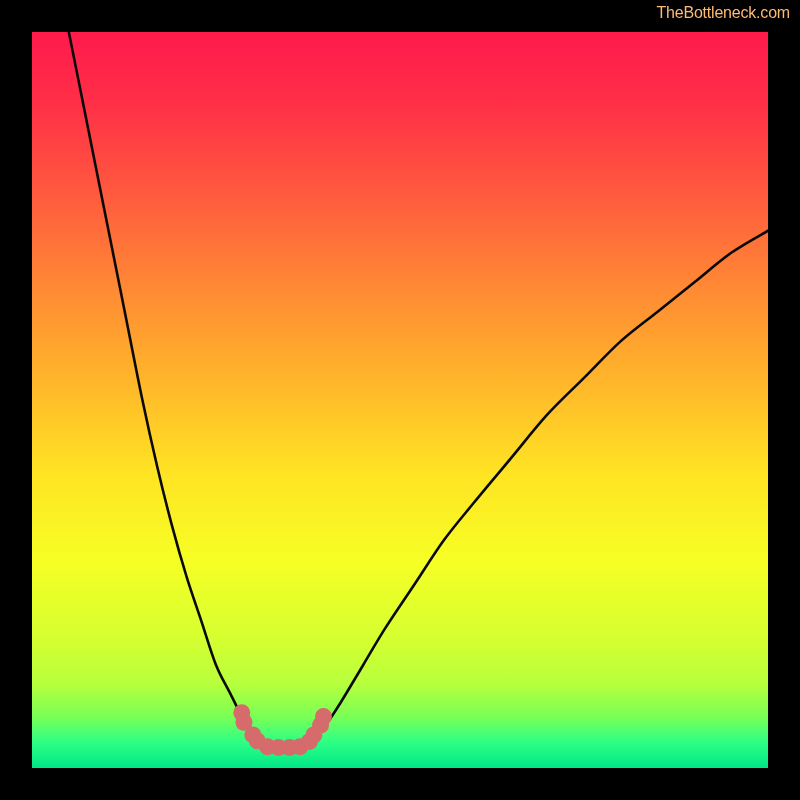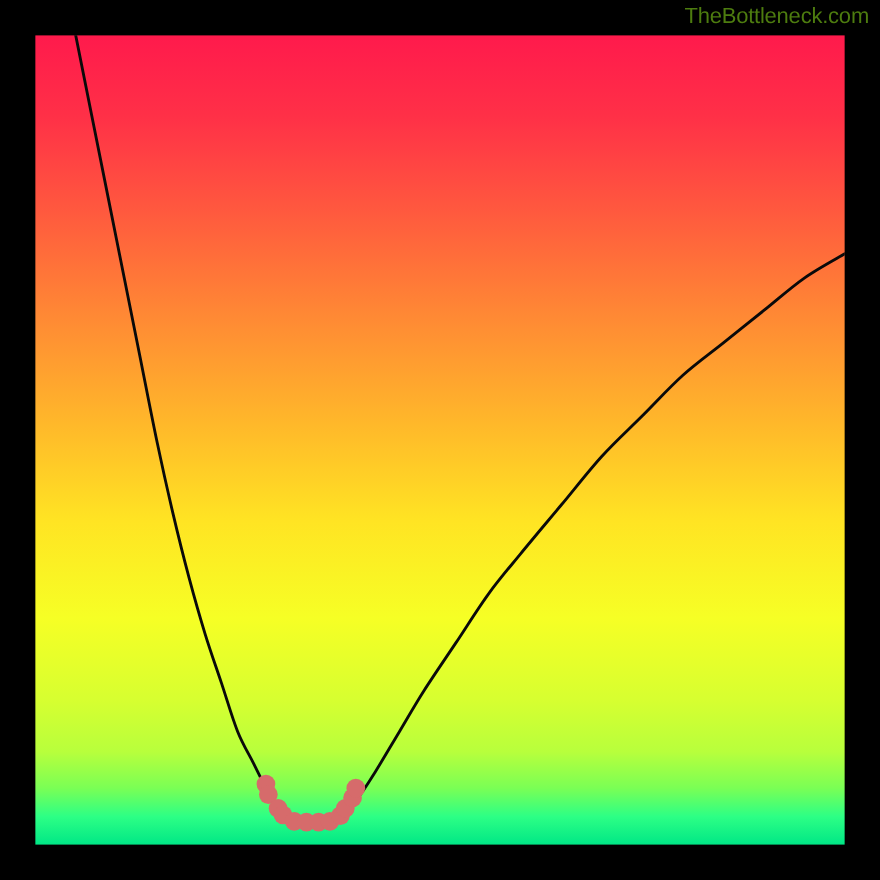--- a/index.html
+++ b/index.html
@@ -23,22 +23,22 @@
     position: absolute;
     top: 32px;
     left: 32px;
     width: 736px;
     height: 736px;
   }
   .attribution {
     position: absolute;
     top: 4px;
     right: 10px;
-    color: #4d7c0f;
-    font-size: 20px;
+    color: #fdba74;
+    font-size: 16px;
     font-weight: 500;
     letter-spacing: -0.2px;
   }
   svg { display: block; }
 </style>
 </head>
 <body>
 
 <div class="frame">
   <div class="attribution">TheBottleneck.com</div>

